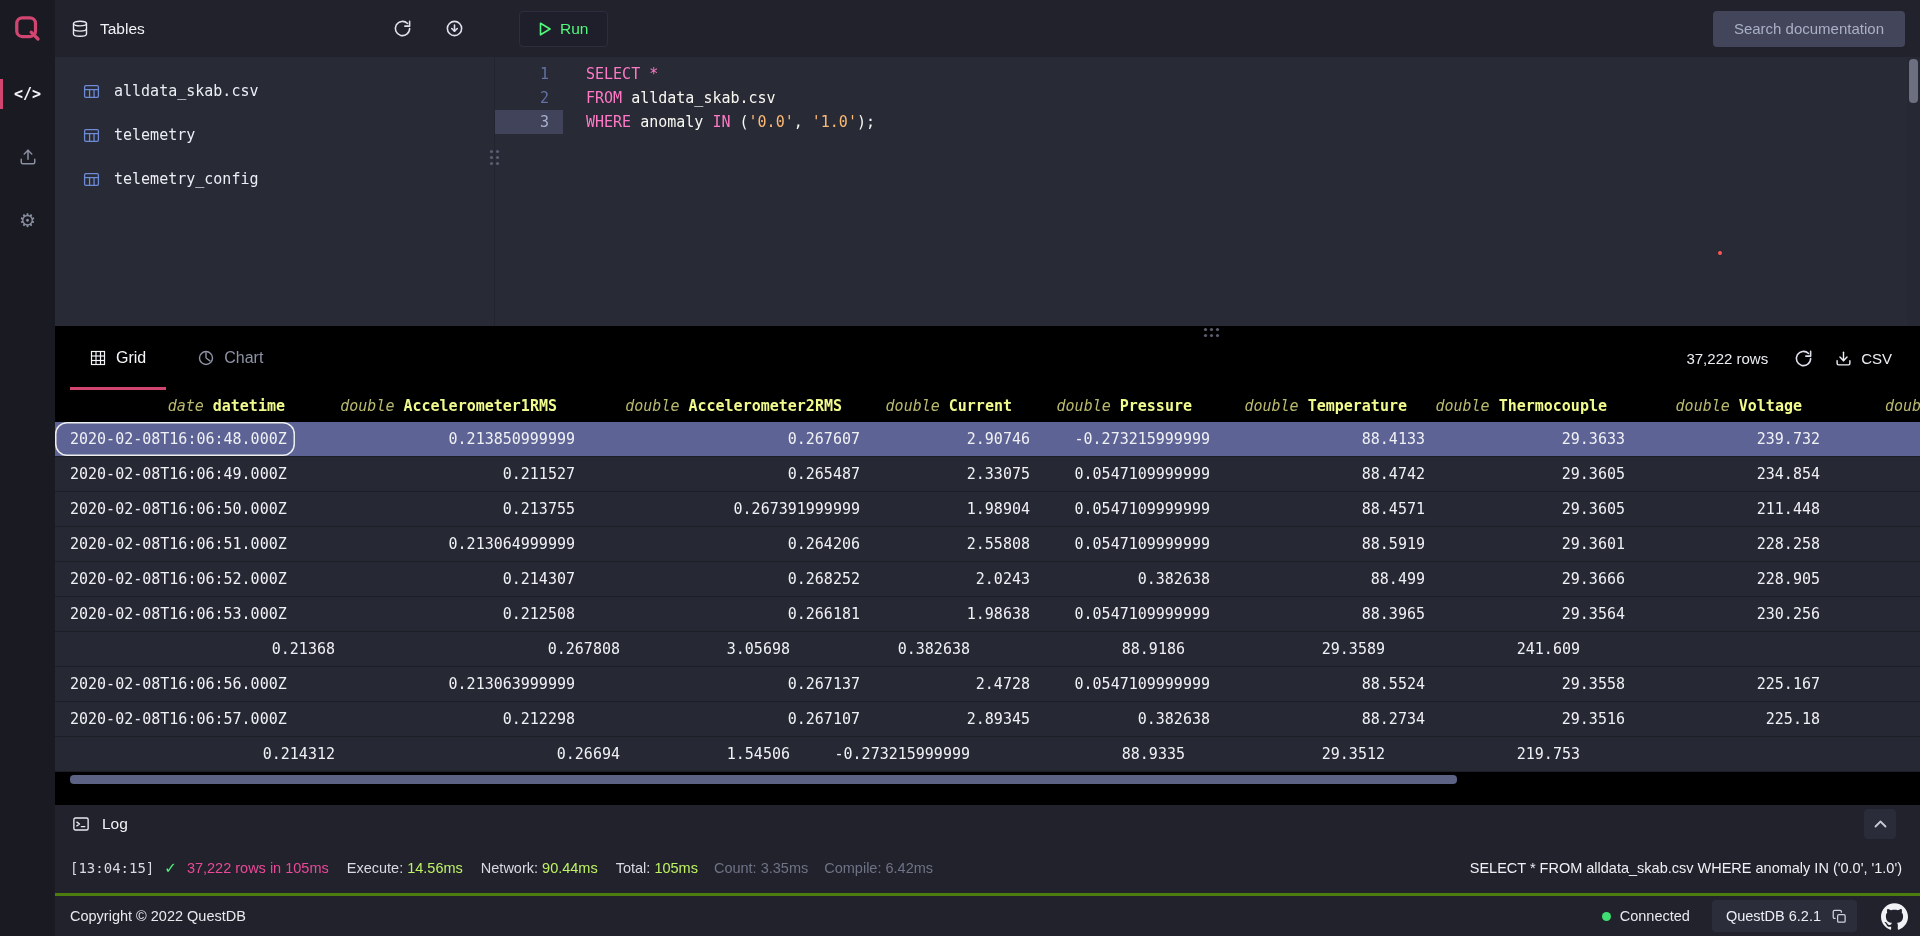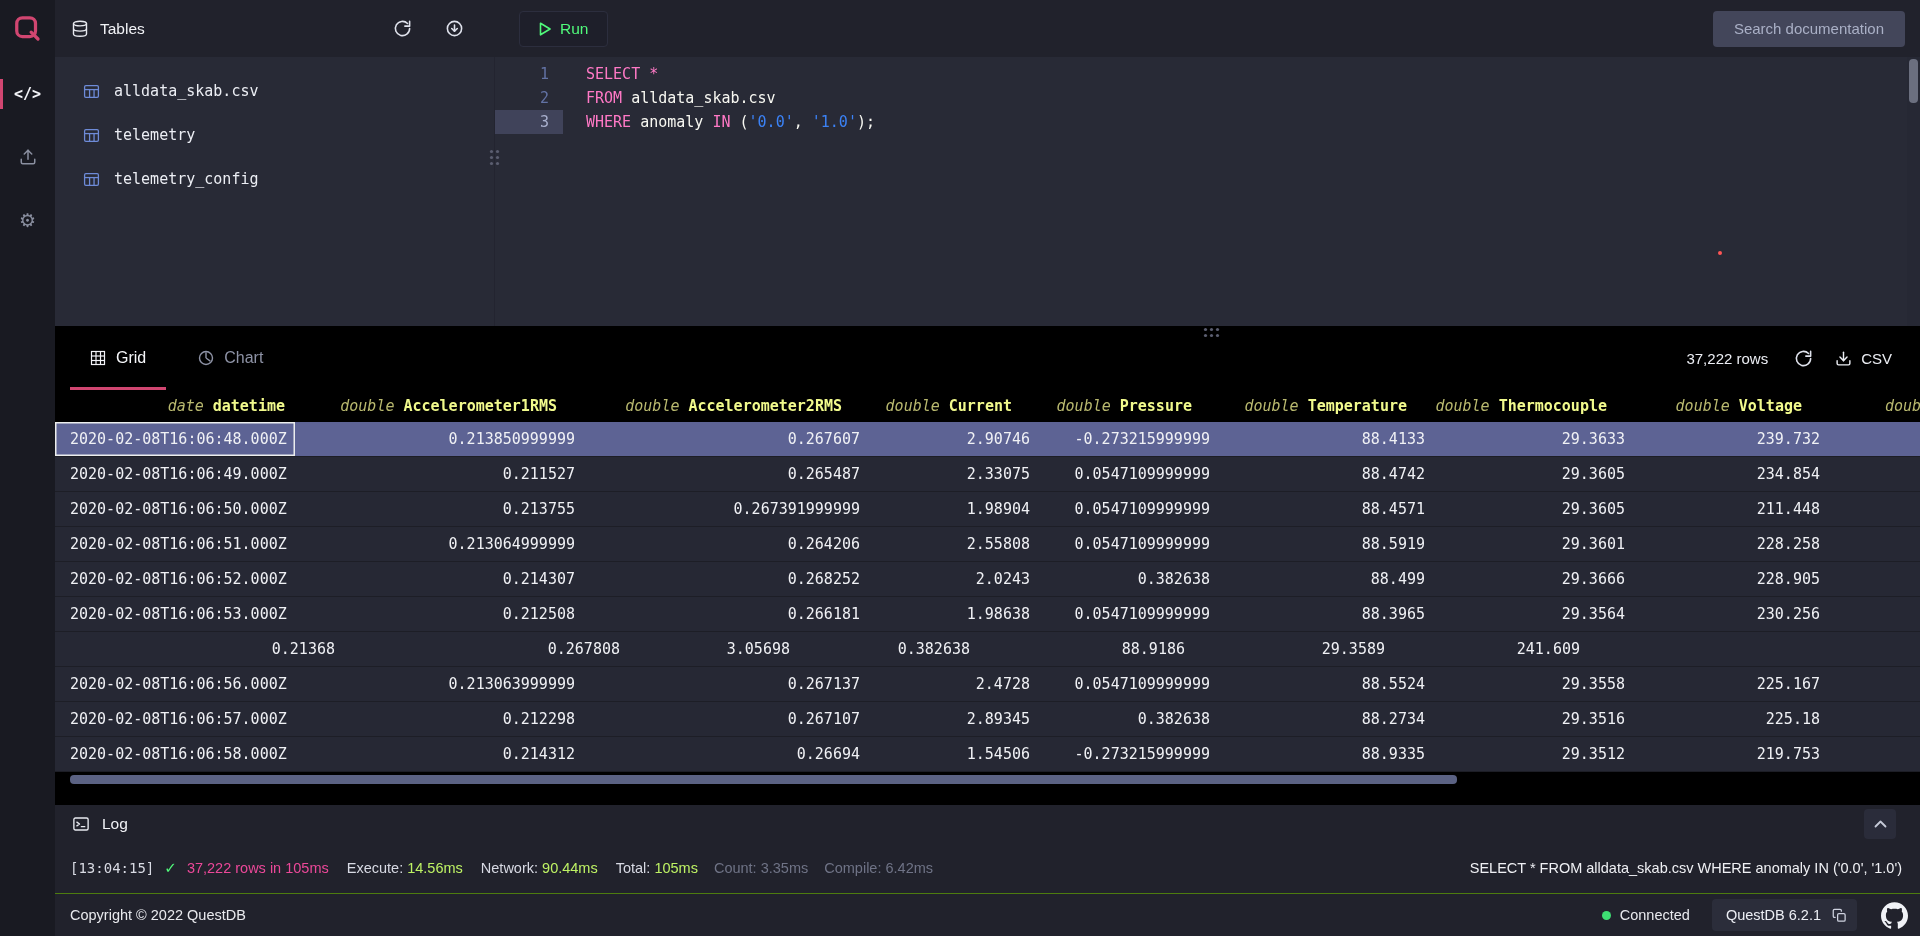--- a/index.html
+++ b/index.html
@@ -38,21 +38,21 @@
   
   .workspace { height:269px; display:flex; background:#282a36; position:relative; flex-shrink:0; }
   .tables-panel { width:439px; flex-shrink:0; padding-top:12px; }
   .table-item { display:flex; align-items:center; gap:14px; height:44px; padding-left:28px; cursor:pointer; }
   .tname { font-family:"DejaVu Sans Mono",monospace; font-size:15px; color:#eceef4; }
   .editor { flex:1; border-left:1px solid #232430; padding-top:5px; position:relative; font-family:"DejaVu Sans Mono",monospace; cursor:text; }
   .ed-line { display:flex; height:24px; line-height:24px; font-size:15px; }
   .ed-num { width:68px; flex-shrink:0; text-align:right; padding-right:14px; color:#6272a4; }
   .ed-num.active { background:#40435a; color:#aab1cf; }
   .ed-code { padding-left:23px; white-space:pre; }
-  .tok-kw { color:#ff79c6; } .tok-plain { color:#f8f8f2; } .tok-str { color:#3b82f6; }
+  .tok-kw { color:#ff79c6; } .tok-plain { color:#f8f8f2; } .tok-str { color:#fdba74; }
   .cursor-dot { position:absolute; left:1223px; top:194px; width:4px; height:4px; border-radius:50%; background:#ff5555; }
   .vscroll { position:absolute; right:0; top:0; width:13px; height:100%; background:#262834; }
   .vthumb { width:9px; margin:2px auto 0; height:44px; background:#6b6f7f; border-radius:4px; }
   .vdots { position:absolute; left:434px; top:92px; cursor:col-resize; }
 
   
   .results { flex:1; display:flex; flex-direction:column; background:#000000; position:relative; min-height:0; }
   .hdots { position:absolute; top:1px; left:1148px; cursor:row-resize; }
   .results-toolbar { height:64px; display:flex; align-items:center; padding:0 28px 0 15px; flex-shrink:0; }
   .tab { display:flex; align-items:center; gap:10px; padding:0 20px; height:100%; position:relative; cursor:pointer;
@@ -69,42 +69,42 @@
   .grid-inner { width:max-content; }
   .grid-header { display:flex; height:32px; align-items:center; font-family:"DejaVu Sans Mono",monospace; font-size:15px; }
   .gcell { flex-shrink:0; white-space:nowrap; overflow:hidden; text-align:right; padding-right:10px; }
   .ghead { padding-right:28px; }
   .ghead .ctype { font-style:italic; color:#b9b96f; margin-right:9px; }
   .ghead .cname { font-weight:bold; color:#f1fa8c; }
   .ghead.first { padding-right:10px; }
   .ghead.cut { text-align:left; padding-left:55px; }
   .grow { display:flex; height:35px; line-height:34px; background:#262834; border-bottom:1px solid #1d1e26;
           font-family:"DejaVu Sans Mono",monospace; font-size:15px; color:#f0f1f5; cursor:default; }
-  .grow .first { text-align:left; padding-left:15px; }
+  .grow .first { text-align:left; padding-left:15px;border-radius:12px; }
   .grow.selected { background:#5d6394; }
   .gcell.focused { box-shadow:inset 0 0 0 1.5px #eceded; }
   .hscroll { height:10px; margin-top:3px; flex-shrink:0; }
   .hthumb { margin-left:15px; width:1387px; height:9px; background:#5b6283; border-radius:4px; }
 
   
   .log-header { height:38px; display:flex; align-items:center; gap:12px; padding:0 24px 0 17px; flex-shrink:0; }
   .log-title { font-size:15.5px; color:#f1f2f6; }
   .collapse-btn { width:32px; height:30px; background:#2a2c3a; border:none; border-radius:4px; cursor:pointer;
                   display:flex; align-items:center; justify-content:center; }
   .log-entry { height:50px; display:flex; align-items:center; gap:10px; padding:0 18px 0 15px; font-size:14.5px; flex-shrink:0; }
   .lg-ts { font-family:"DejaVu Sans Mono",monospace; font-size:14px; color:#d9dbe4; }
   .lg-check { color:#50fa7b; font-size:15px; }
   .lg-sum { color:#ec4899; }
   .lg-metric { margin-left:8px; }
   .mlabel { color:#d8dae4; } .mval { color:#bef264; }
   .lg-dim { color:#6f7386; margin-left:6px; }
   .lg-query { color:#eff0f4; font-size:14.5px; }
 
   
-  .footer { height:43px; display:flex; align-items:center; gap:22px; padding:0 12px 0 15px; border-top:1px solid #4d7c0f; flex-shrink:0; }
+  .footer { height:43px; display:flex; align-items:center; gap:22px; padding:0 12px 0 15px; border-top:3px solid #4d7c0f; flex-shrink:0; }
   .copyright { font-size:14.5px; color:#e9eaee; }
   .conn { display:flex; align-items:center; gap:9px; font-size:14.5px; color:#e9eaee; }
   .dot { width:9px; height:9px; border-radius:50%; background:#3ede73; display:inline-block; }
   .version-wrap { display:flex; align-items:center; gap:0; background:#2b2d3a; border-radius:4px; height:32px; padding:0 10px 0 14px; cursor:pointer; }
   .version-label { font-size:14.5px; color:#eceef4; margin-right:11px; }
   .gh { cursor:pointer; margin-left:2px; }
 </style>
 </head>
 <body>
 
@@ -418,21 +418,20 @@
                 <div class="gcell" style="width: 290px;">0.212298</div>
                 <div class="gcell" style="width: 285px;">0.267107</div>
                 <div class="gcell" style="width: 170px;">2.89345</div>
                 <div class="gcell" style="width: 180px;">0.382638</div>
                 <div class="gcell" style="width: 215px;">88.2734</div>
                 <div class="gcell" style="width: 200px;">29.3516</div>
                 <div class="gcell" style="width: 195px;">225.18</div>
                 <div class="gcell" style="width: 240px;"></div>
               </div>
               <div class="grow">
-                <div class="gcell first" style="width: 240px;">2020-02-08T16:06:58.000Z</div>
                 <div class="gcell" style="width: 290px;">0.214312</div>
                 <div class="gcell" style="width: 285px;">0.26694</div>
                 <div class="gcell" style="width: 170px;">1.54506</div>
                 <div class="gcell" style="width: 180px;">-0.273215999999</div>
                 <div class="gcell" style="width: 215px;">88.9335</div>
                 <div class="gcell" style="width: 200px;">29.3512</div>
                 <div class="gcell" style="width: 195px;">219.753</div>
                 <div class="gcell" style="width: 240px;"></div>
               </div>
             </div>

